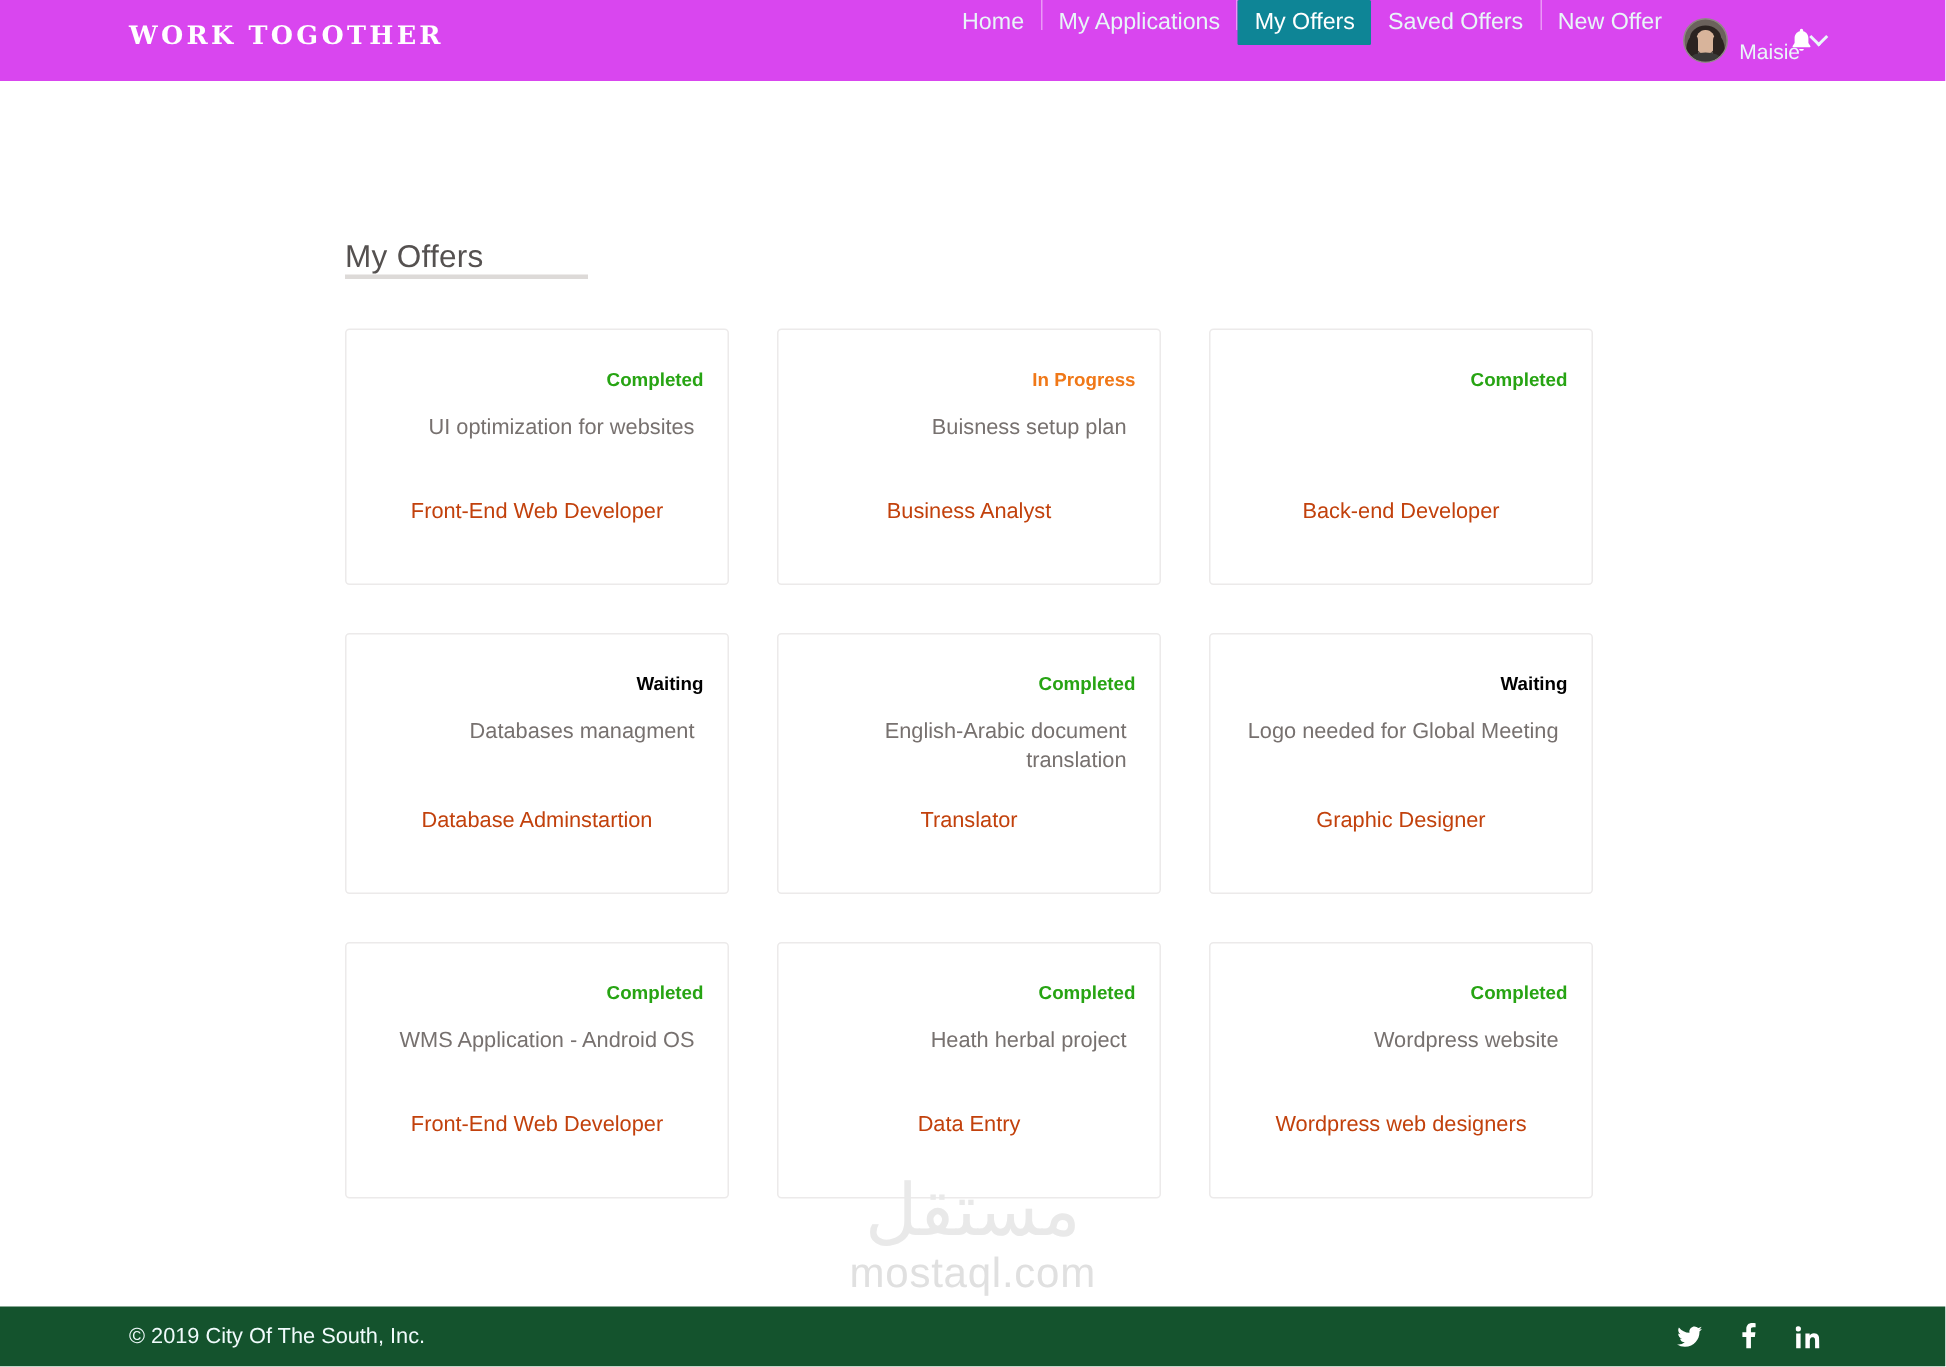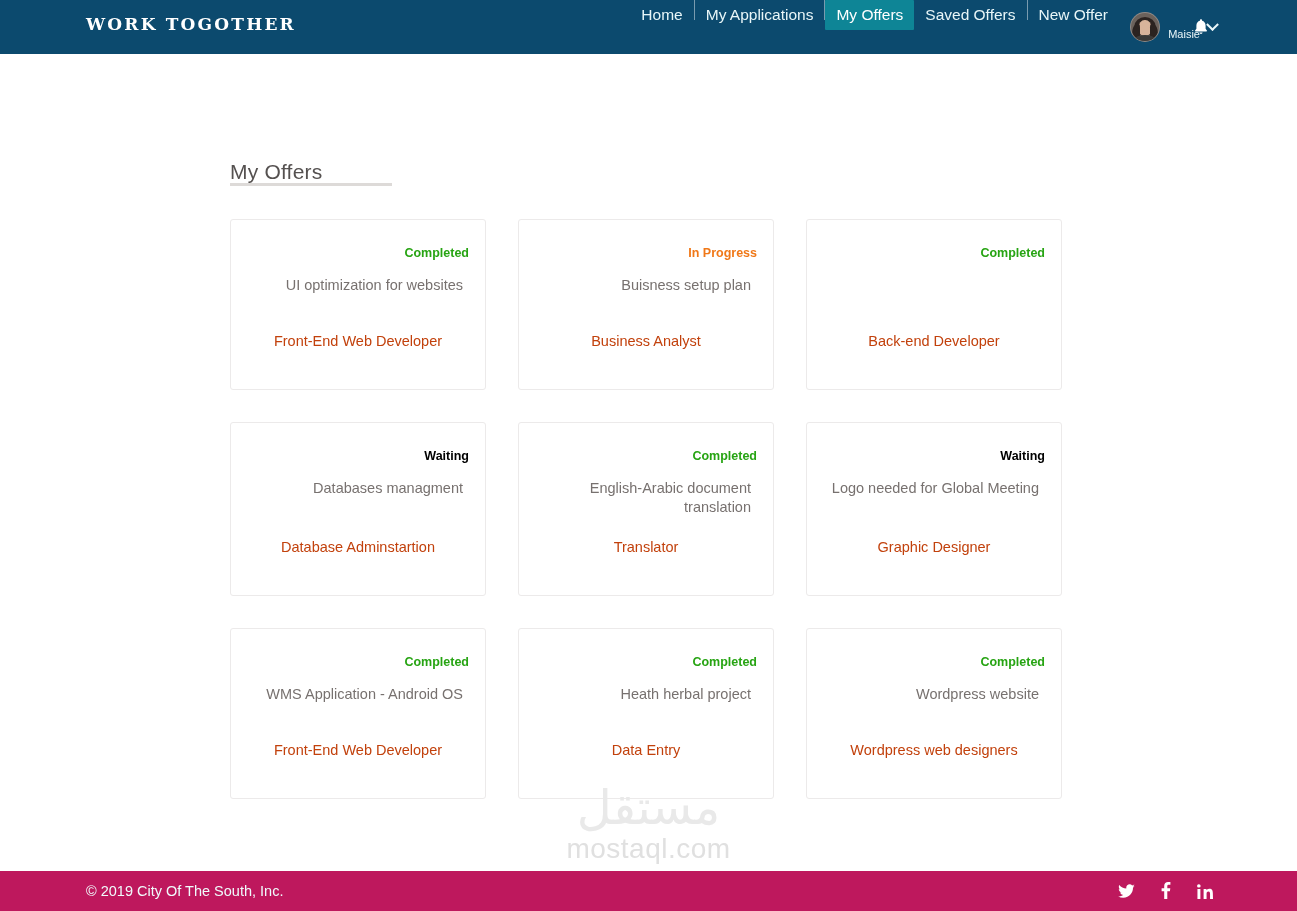--- a/index.html
+++ b/index.html
@@ -12,21 +12,21 @@
   body {
     font-family: "Liberation Sans", sans-serif;
     background: #ffffff;
     color: #444;
     -webkit-font-smoothing: antialiased;
   }
 
   
   .header {
     height: 54px;
-    background: #0c4a6e;
+    background: #d946ef;
     display: flex;
     align-items: center;
     position: relative;
   }
   .brand {
     position: absolute;
     left: 86px;
     top: 14px;
     color: #ffffff;
     font-family: "DejaVu Serif", serif;
@@ -114,21 +114,21 @@
   .avatar .body {
     position: absolute;
     left: 50%; bottom: -2px;
     transform: translateX(-50%);
     width: 20px; height: 8px;
     border-radius: 50% 50% 0 0;
     background: #3b3a38;
   }
   .user-name {
     color: #eaf7f9;
-    font-size: 11px;
+    font-size: 14px;
     margin-top: 13px;
   }
   .chev {
     width: 9px; height: 9px;
     border-right: 2px solid #eaf7f9;
     border-bottom: 2px solid #eaf7f9;
     transform: rotate(45deg) translate(-2px,-2px);
     flex: none;
   }
   .bell {
@@ -236,21 +236,21 @@
     font-family: "Liberation Sans", sans-serif;
     font-size: 28px;
     color: #e0e0e0;
     line-height: 32px;
     letter-spacing: 0.5px;
   }
 
   
   .footer {
     height: 40px;
-    background: #be185d;
+    background: #14532d;
     position: relative;
   }
   .footer-text {
     position: absolute;
     left: 86px;
     top: 12px;
     color: #f0fbfc;
     font-size: 14.5px;
   }
   .socials {

